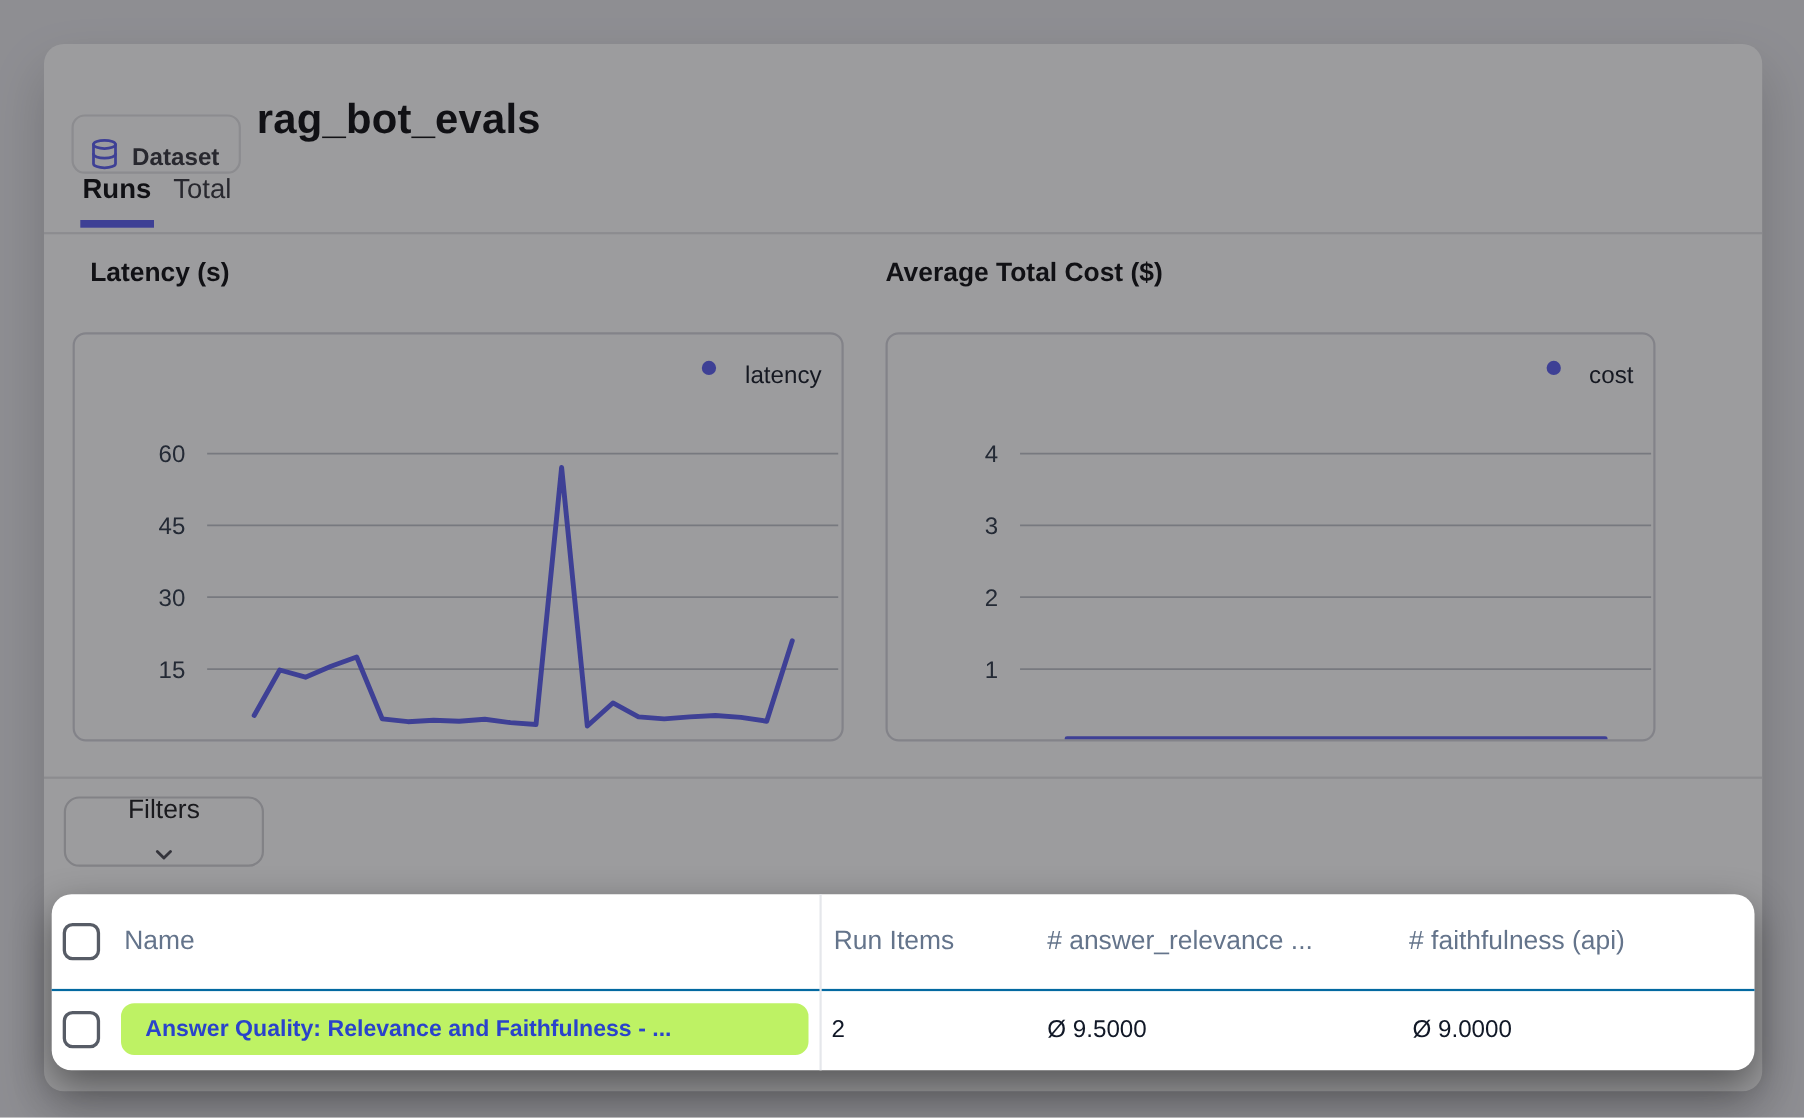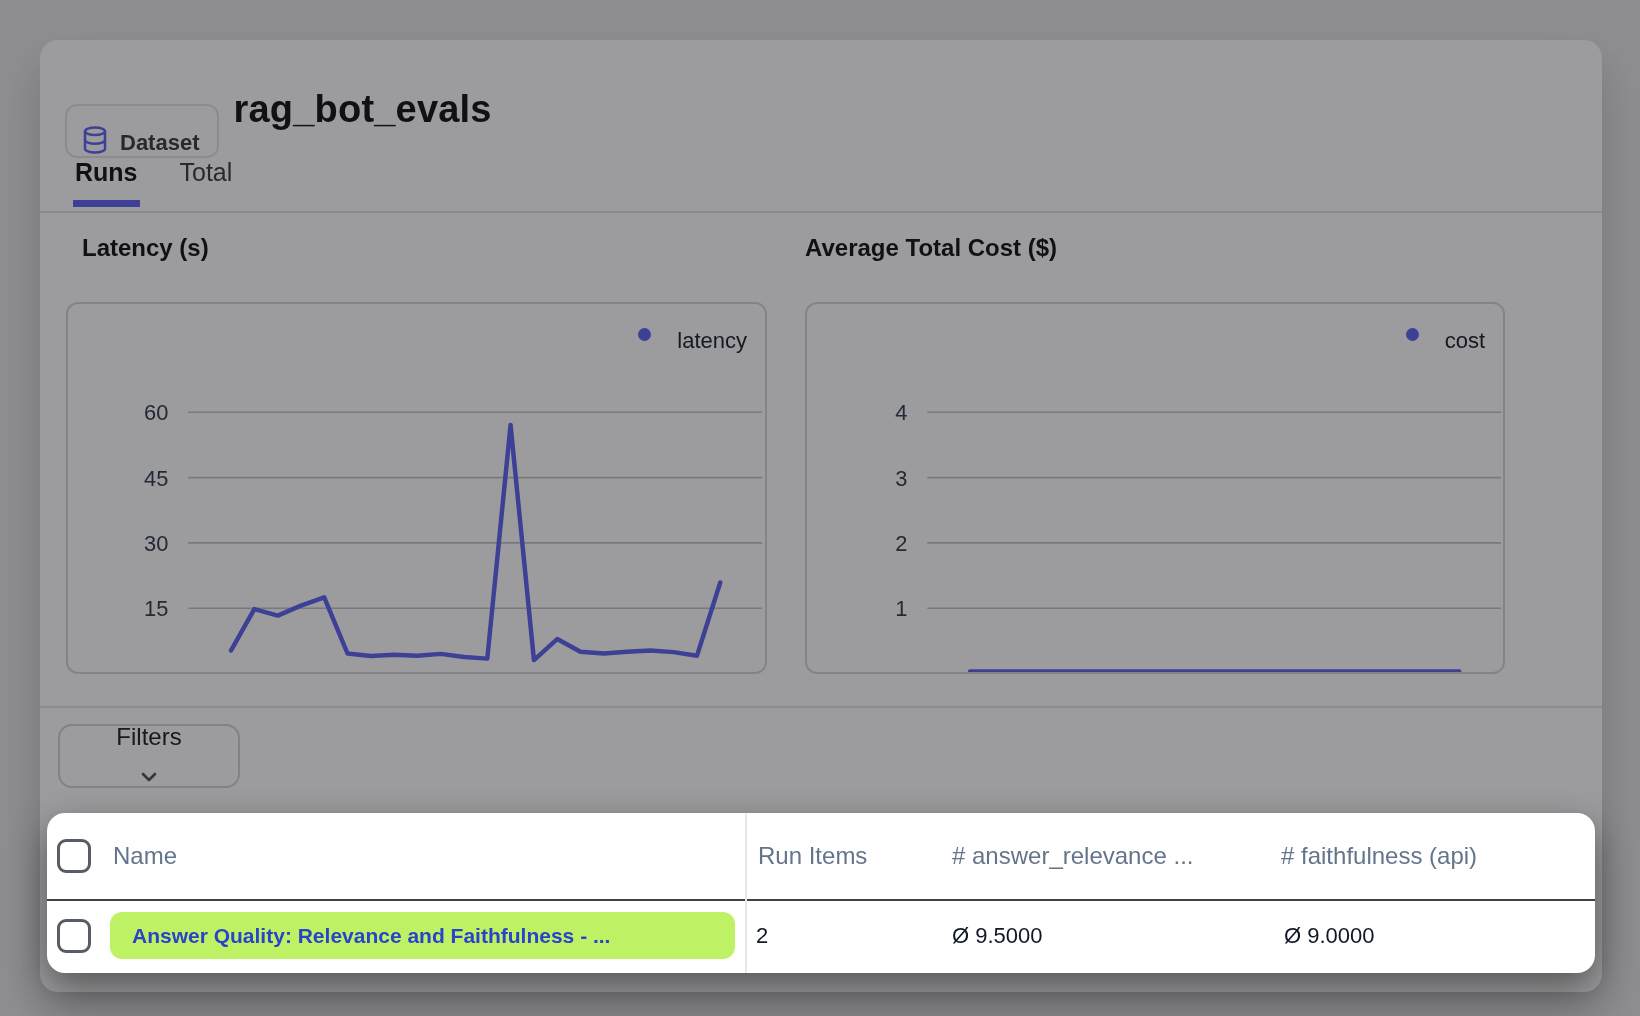--- a/index.html
+++ b/index.html
@@ -19,21 +19,21 @@
   .card-header { position:absolute; left:25px; top:20px; display:flex; align-items:center; gap:14px; }
   .dataset-badge {
     display:flex; align-items:flex-end; gap:10px; height:50px;
     padding:0 18px 0 13px; border:2px solid #e4e4e7; border-radius:12px;
     background:#ffffff;
     margin-top:44px;
   }
   .dataset-badge .badge-label { font-size:22px; font-weight:700; color:#3f3f46; }
   .page-title { font-size:38px; font-weight:700; color:#18181b; letter-spacing:0.2px; }
 
-  .tabs { position:absolute; left:33px; top:112px; display:flex; gap:38px; }
+  .tabs { position:absolute; left:33px; top:112px; display:flex; gap:16px; }
   .tab { font-size:25px; padding:6px 2px 13px 2px; border-bottom:7px solid transparent; cursor:pointer; }
   .tab.active { font-weight:700; color:#18181b; border-bottom-color:#6366f1; }
   .tab.inactive { font-weight:400; color:#3f3f46; }
   .tabs-divider { position:absolute; left:0; right:0; top:171px; height:2px; background:#e4e4e7; }
 
   .chart-title { position:absolute; top:194px; font-size:24px; font-weight:700; color:#18181b; }
   .chart-title.left { left:42px; }
   .chart-title.right { left:765px; }
 
   .chart-box {
@@ -59,21 +59,21 @@
     background:#ffffff; cursor:pointer;flex-direction:column;
   }
   .filters-button .filters-label { font-size:24px; font-weight:500; color:#27272a; }
 
   
   .table-spotlight {
     position:absolute; left:47px; top:813px; width:1548px; height:160px;
     background:#ffffff; border-radius:18px; z-index:5;
     box-shadow:0 14px 36px rgba(0,0,0,0.45), 0 0 0 3000px rgba(8,8,12,0.40);
   }
-  .thead { position:absolute; left:0; top:0; right:0; height:86px; border-bottom:2px solid #404040; }
+  .thead { position:absolute; left:0; top:0; right:0; height:86px; border-bottom:2px solid #0369a1; }
   .col-divider { position:absolute; left:698px; top:0; bottom:0; width:2px; background:#e5e7eb; }
   .checkbox {
     position:absolute; left:10px; width:34px; height:34px; box-sizing:border-box;
     border:3px solid #575c66; border-radius:9px; background:#ffffff; cursor:pointer;
   }
   .thead .checkbox { top:26px; }
   .trow .checkbox { top:20px; }
   .th { position:absolute; top:0; height:86px; line-height:86px; font-size:24px; font-weight:500; color:#64748b; white-space:nowrap; }
   .th.name  { left:66px; }
   .th.items { left:711px; }

